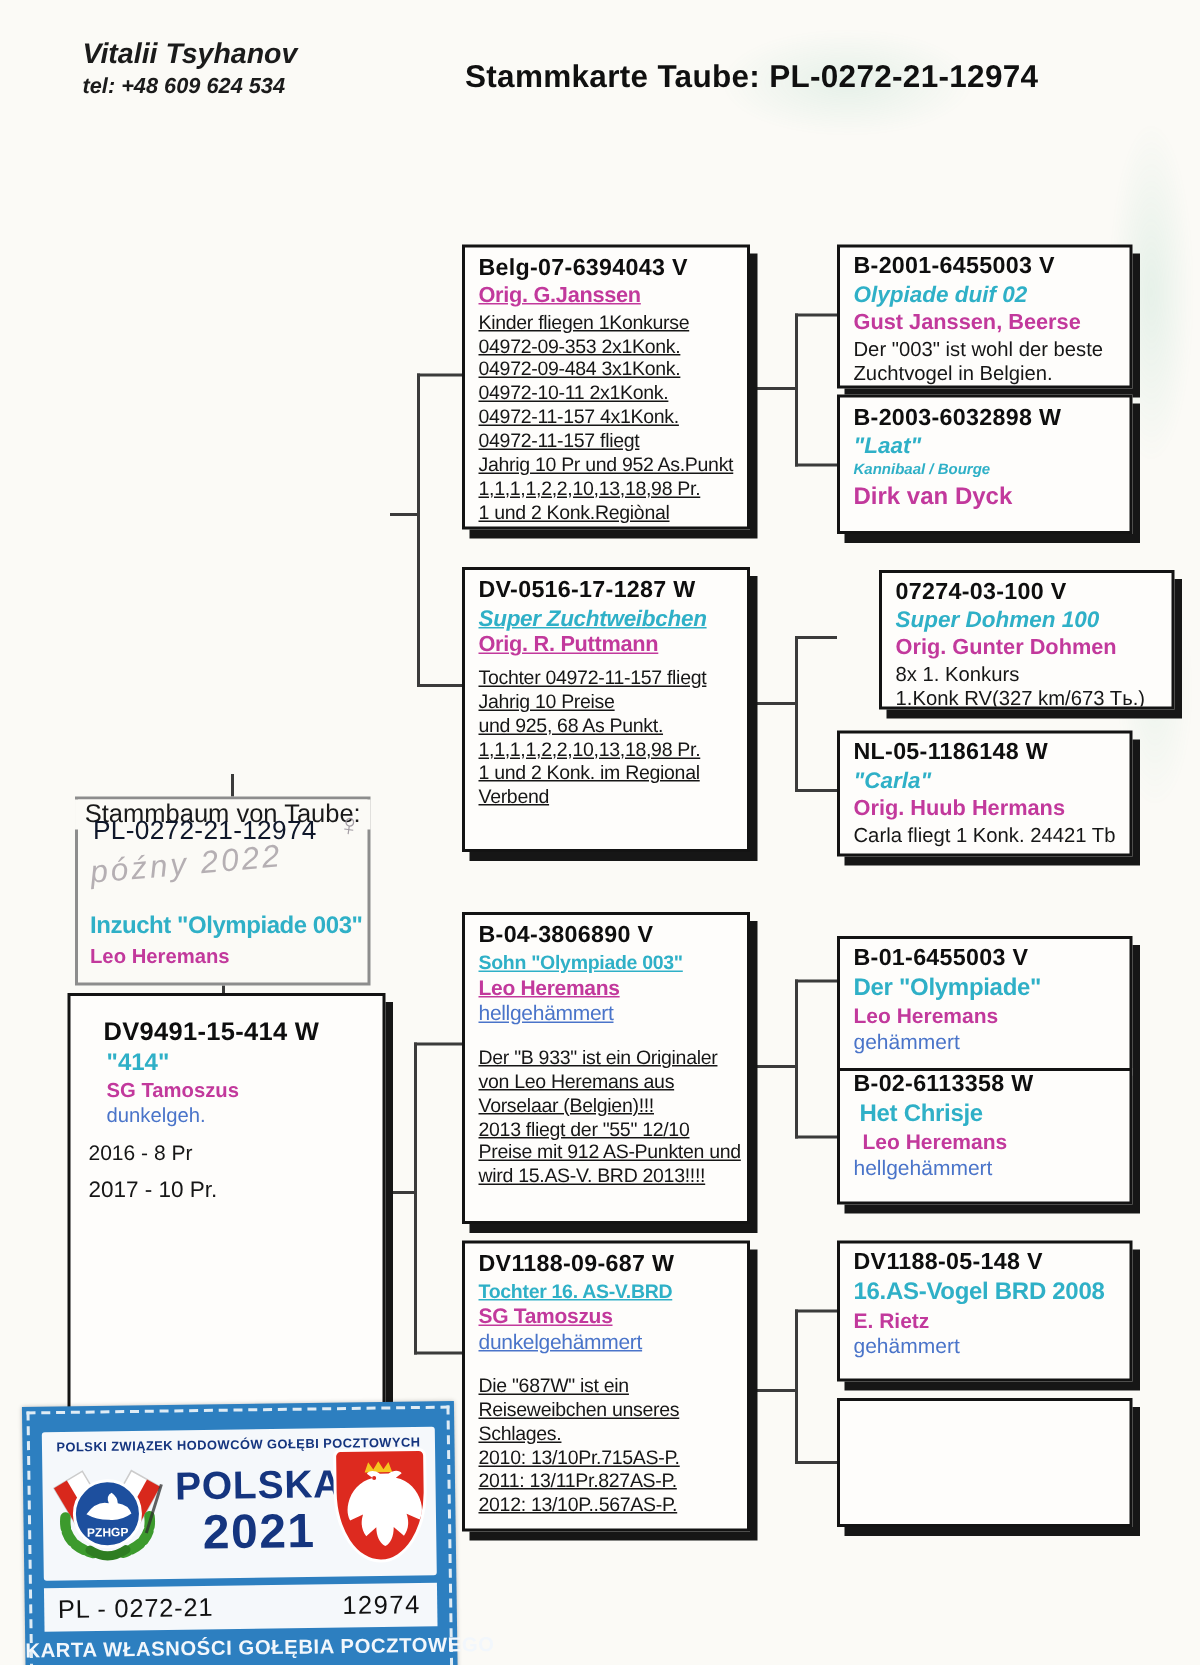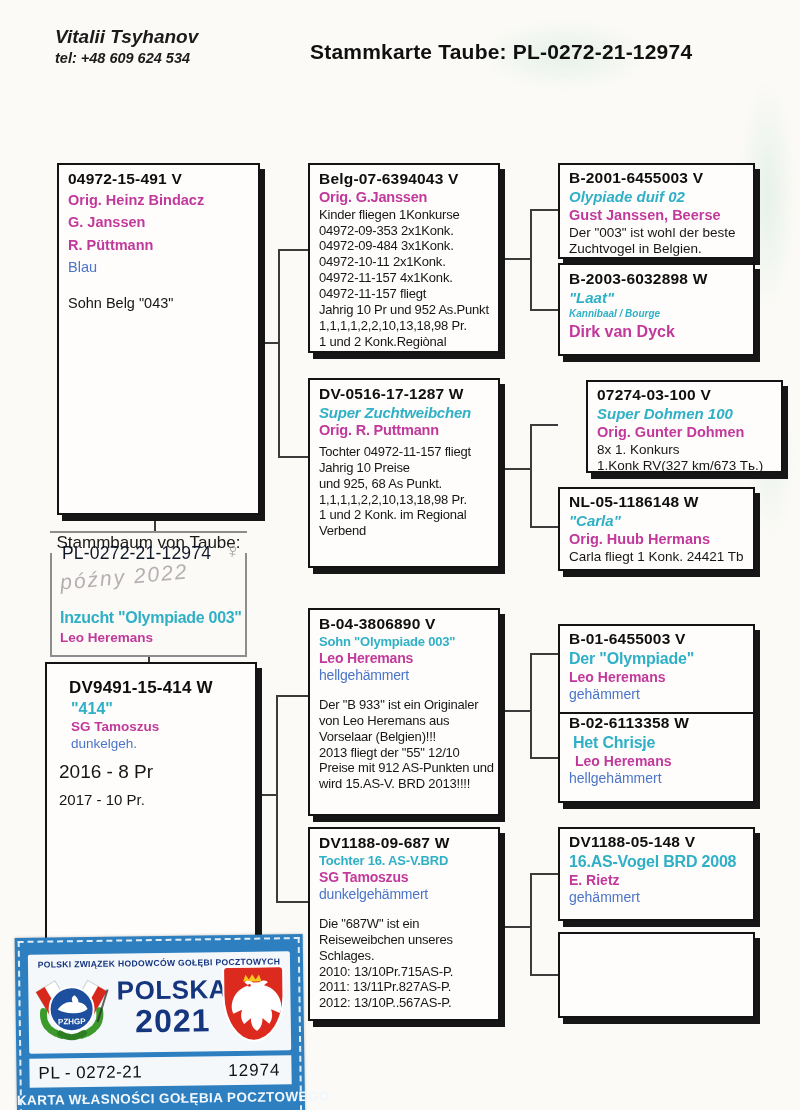--- a/index.html
+++ b/index.html
@@ -14,21 +14,21 @@
   .owner-tel{position:absolute;left:55px;top:50px;font-size:14.5px;font-weight:bold;font-style:italic;color:#1b1b1b;}
   .doc-title{position:absolute;left:310px;top:40px;font-size:21px;font-weight:bold;letter-spacing:.2px;color:#101010;}
   
   .pbox{
     position:absolute;box-sizing:border-box;background:#fefdfb;
     border:2px solid #131313;box-shadow:5px 6px 0 #161616;
     padding:5px 9px;overflow:hidden;
   }
   .ring{font-size:15.5px;font-weight:bold;color:#0e0e0e;letter-spacing:.2px;white-space:nowrap;margin-bottom:1px;}
   .ln{font-size:13.5px;line-height:1.24;white-space:nowrap;}
-  .sm .ln{font-size:13px;line-height:1.22;letter-spacing:-.2px;}
+  .sm .ln{font-size:13px;line-height:1.22;letter-spacing:-.2px;text-decoration:underline;}
   .m{color:#c2399c;font-weight:bold;}
   .ti{color:#2fb0c7;font-weight:bold;font-style:italic;}
   .t{color:#2fb0c7;font-weight:bold;}
   .bl{color:#4a74c9;}
   .b{color:#161616;}
   .big{font-size:16px;letter-spacing:-.2px;}
   .gap{margin-top:13px;}
   .roomy .ln{line-height:1.55;font-size:14.5px;}
   
   .fieldbox{
@@ -110,28 +110,20 @@
   <div class="cline" style="left:530px;top:757px;width:28px;height:2px;"></div>
 
   <div class="cline" style="left:500px;top:926px;width:30px;height:2px;"></div>
   <div class="cline" style="left:530px;top:873px;width:2px;height:103px;"></div>
   <div class="cline" style="left:530px;top:873px;width:28px;height:2px;"></div>
   <div class="cline" style="left:530px;top:974px;width:28px;height:2px;"></div>
 
   <div class="cline" style="left:154px;top:516px;width:2px;height:15px;"></div>
   <div class="cline" style="left:148px;top:657px;width:2px;height:7px;"></div>
 
-  <div class="pbox roomy" style="left:57px;top:163px;width:203px;height:352px;">
-    <div class="ring">04972-15-491  V</div>
-    <div class="ln m">Orig. Heinz Bindacz</div>
-    <div class="ln m">G. Janssen</div>
-    <div class="ln m">R. Püttmann</div>
-    <div class="ln bl">Blau</div>
-    <div class="ln b gap">Sohn Belg "043"</div>
-  </div>
 
   <div class="pbox sm" style="left:308px;top:163px;width:192px;height:190px;">
     <div class="ring">Belg-07-6394043  V</div>
     <div class="ln m" style="font-size:14.5px;">Orig. G.Janssen</div>
     <div class="ln b">Kinder fliegen 1Konkurse</div>
     <div class="ln b">04972-09-353 2x1Konk.</div>
     <div class="ln b">04972-09-484 3x1Konk.</div>
     <div class="ln b">04972-10-11 2x1Konk.</div>
     <div class="ln b">04972-11-157 4x1Konk.</div>
     <div class="ln b">04972-11-157 fliegt</div>
@@ -189,21 +181,21 @@
     <div class="handwrite">późny 2022</div>
     <div class="subj-strain">Inzucht "Olympiade 003"</div>
     <div class="subj-breeder">Leo Heremans</div>
   </div>
 
   <div class="pbox" style="left:45px;top:662px;width:212px;height:326px;padding:14px 12px;">
     <div class="ring" style="font-size:17px;margin-left:10px;">DV9491-15-414 W</div>
     <div class="ln t" style="font-size:16px;margin-left:12px;">"414"</div>
     <div class="ln m" style="margin-left:12px;">SG Tamoszus</div>
     <div class="ln bl" style="margin-left:12px;">dunkelgeh.</div>
-    <div class="ln b" style="font-size:19px;margin-top:8px;">2016 - 8 Pr</div>
+    <div class="ln b" style="font-size:14px;margin-top:8px;">2016 - 8 Pr</div>
     <div class="ln b" style="font-size:15px;margin-top:7px;">2017 - 10 Pr.</div>
   </div>
 
   <div class="pbox sm" style="left:308px;top:608px;width:192px;height:208px;">
     <div class="ring">B-04-3806890 V</div>
     <div class="ln t big">Sohn "Olympiade 003"</div>
     <div class="ln m" style="font-size:14px;">Leo Heremans</div>
     <div class="ln bl" style="font-size:14px;">hellgehämmert</div>
     <div class="ln b gap">Der "B 933" ist ein Originaler</div>
     <div class="ln b">von Leo Heremans aus</div>

